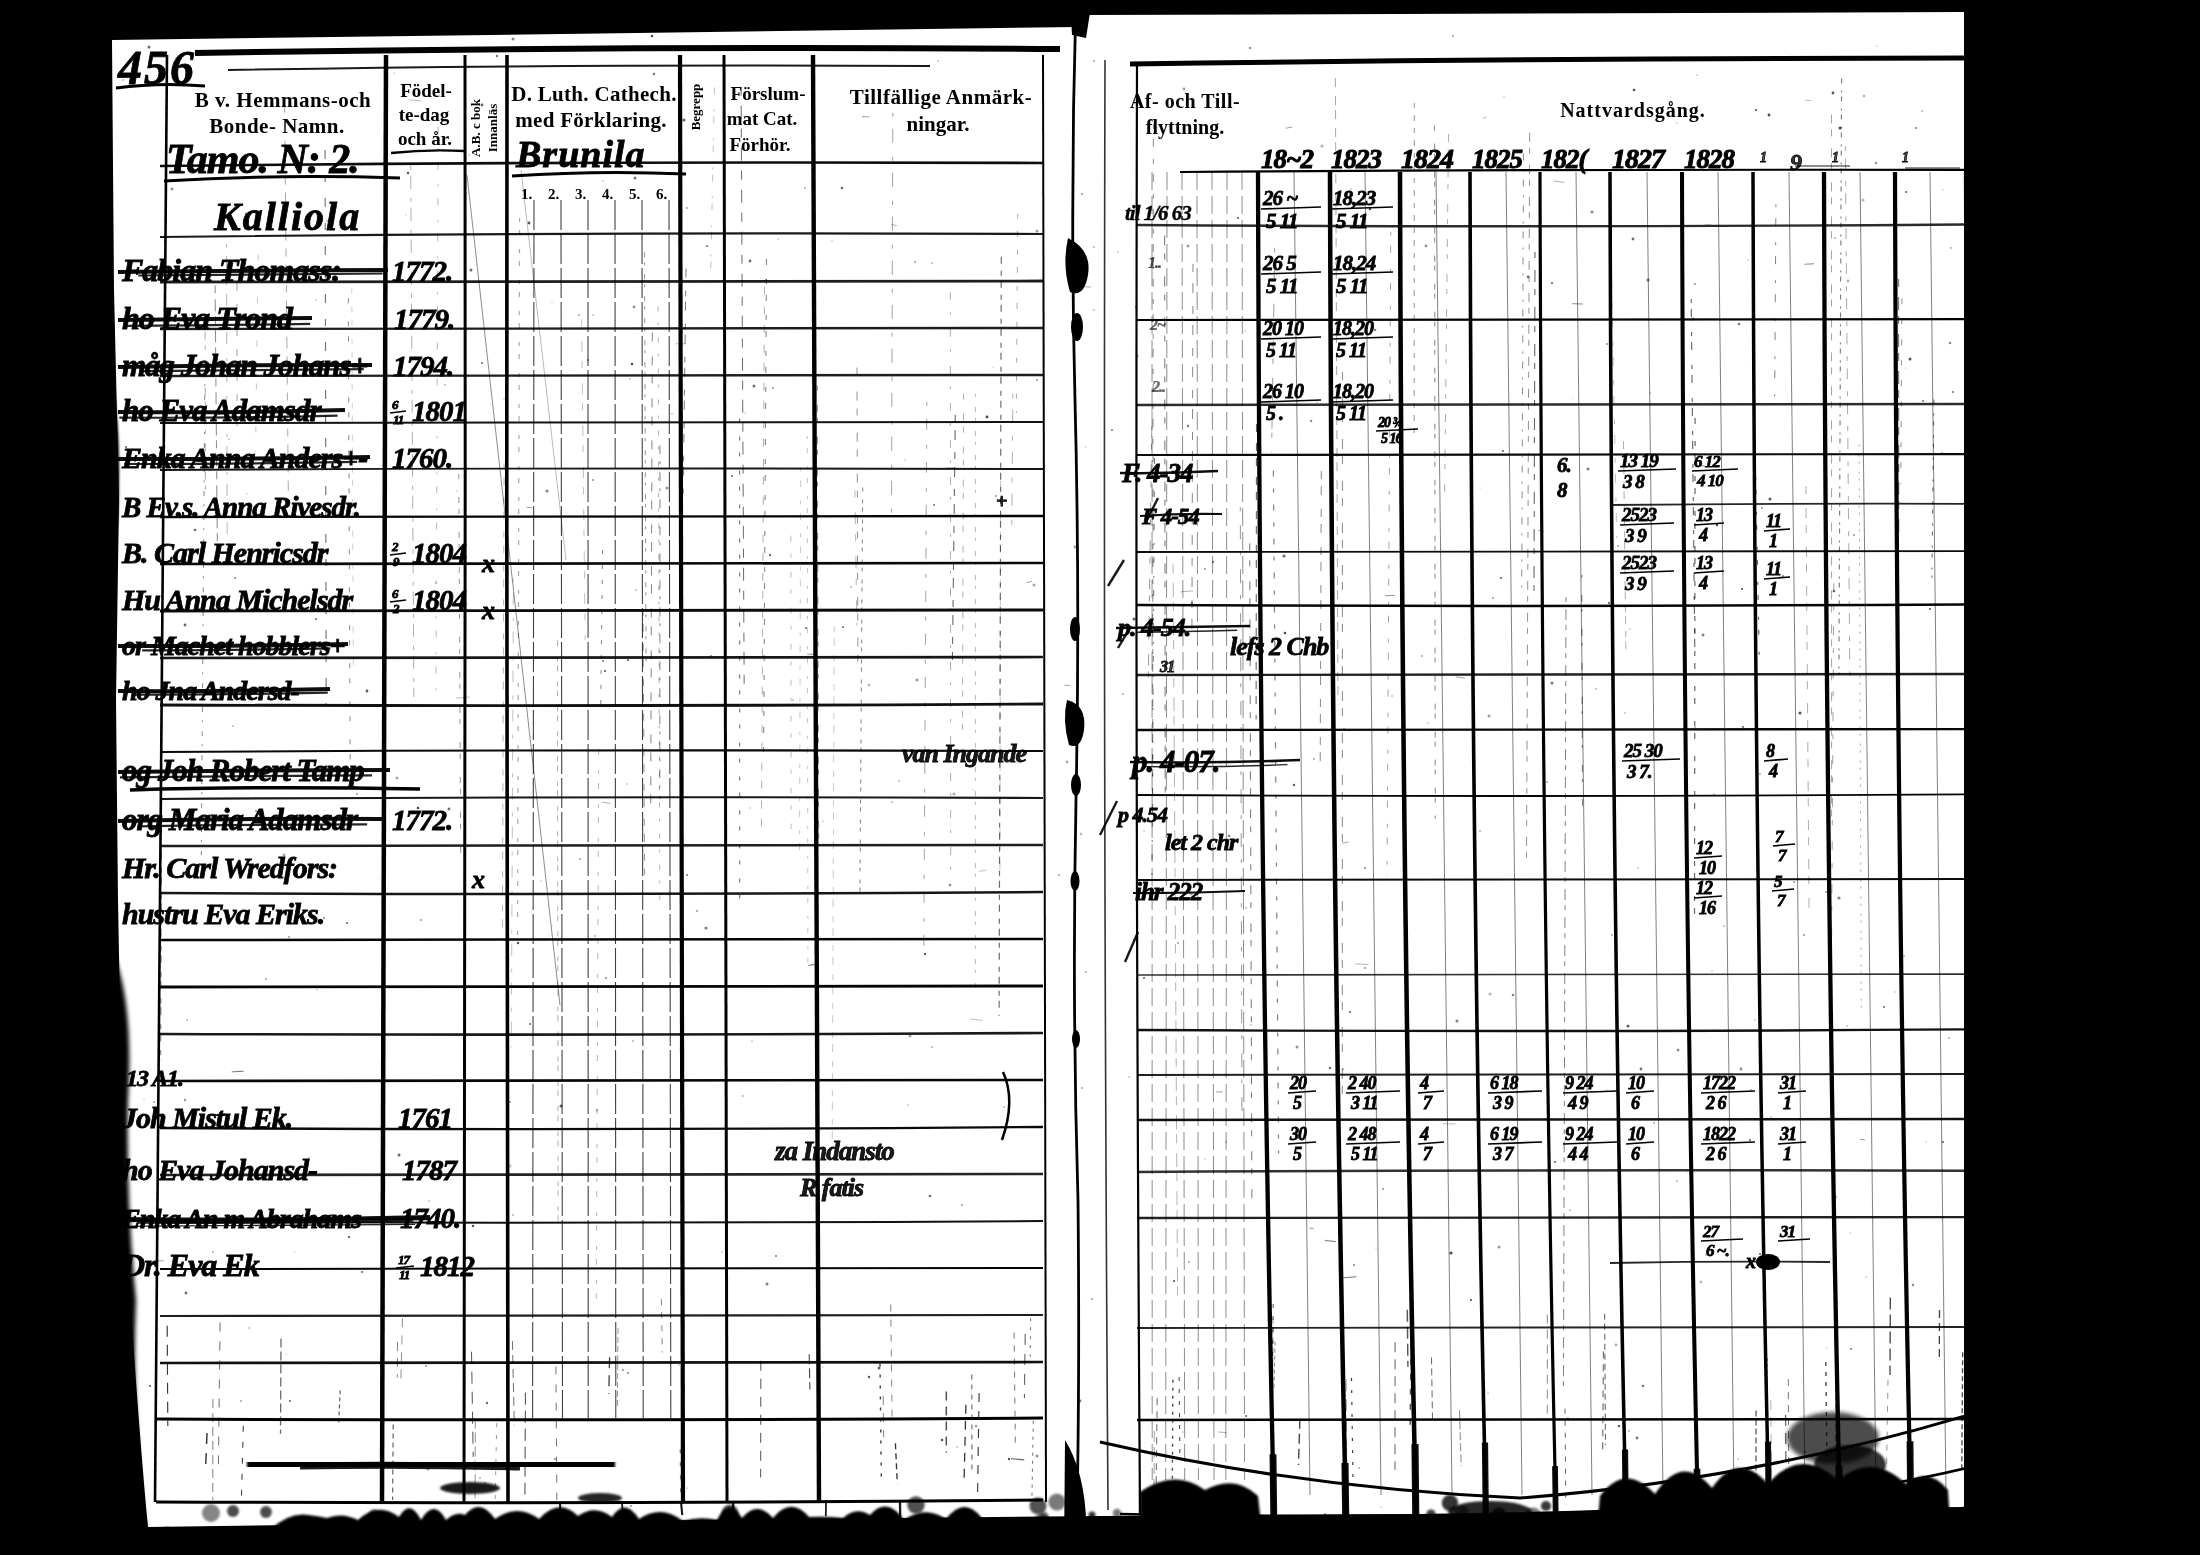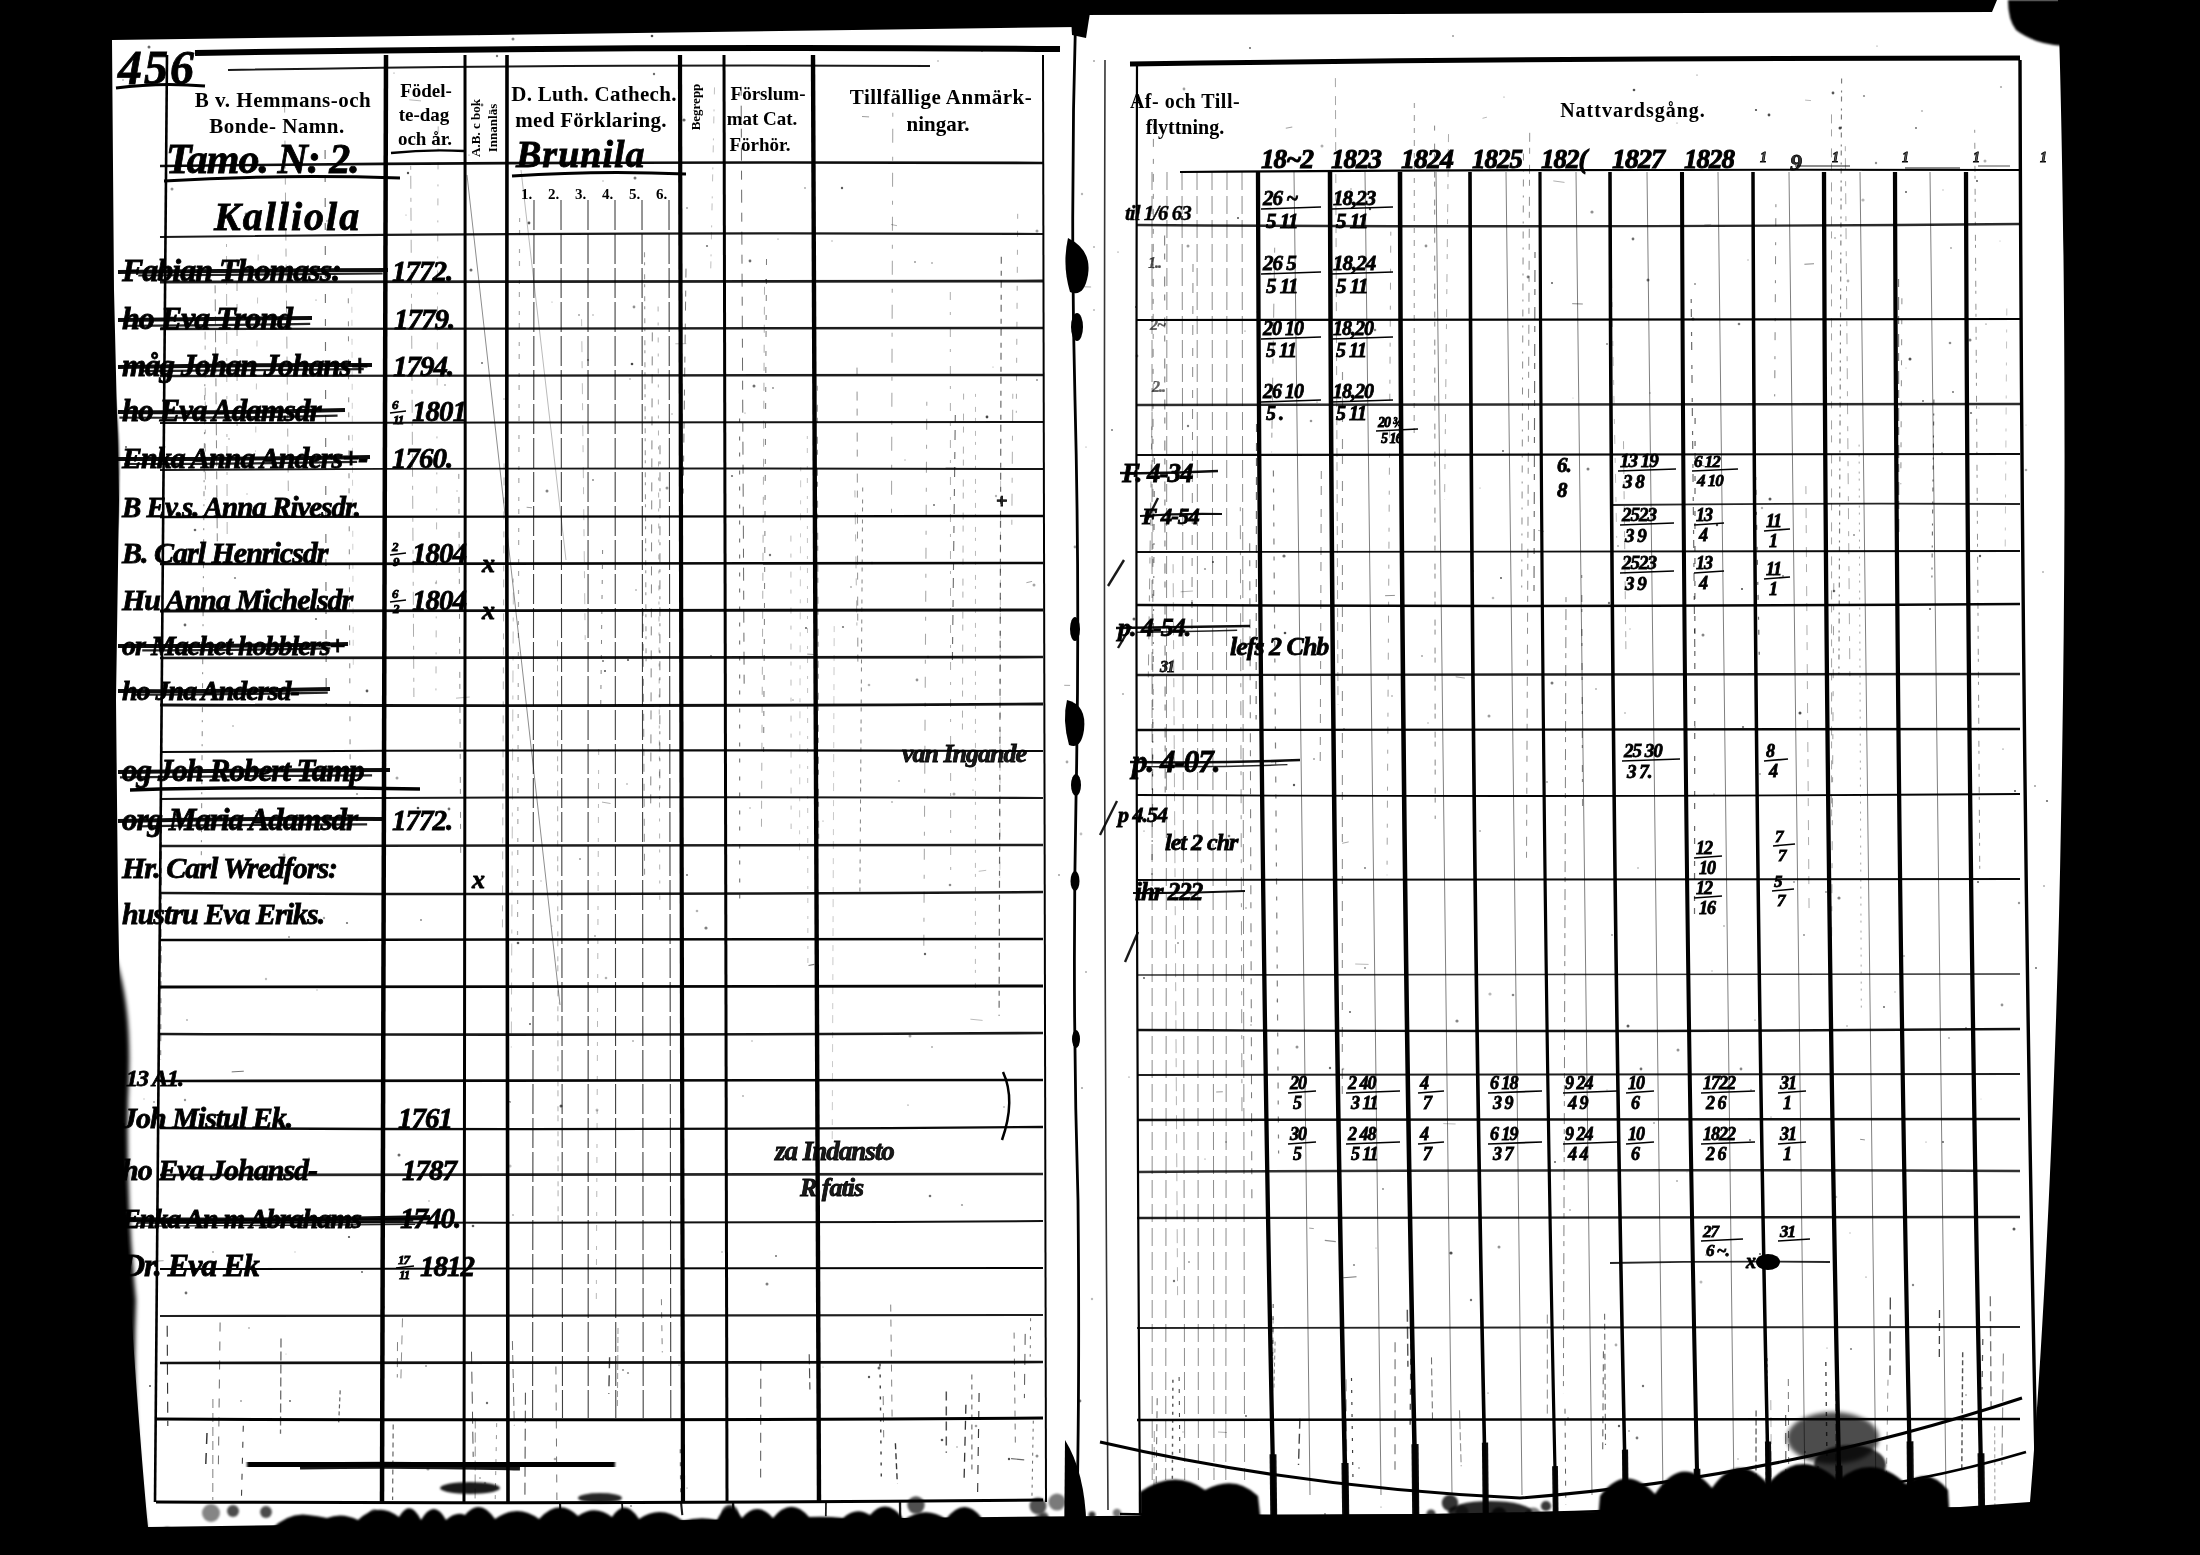--- a/index.html
+++ b/index.html
@@ -1,14 +1,14 @@
 <!DOCTYPE html>
 <html><head><meta charset="utf-8"><style>
 html,body{margin:0;padding:0;background:#000;}
-#c{position:relative;width:2200px;height:1555px;overflow:hidden;}
+#c{position:relative;width:1964px;height:1555px;overflow:hidden;}
 </style></head><body>
 <div id="c">
 <svg width="2200" height="1555" viewBox="0 0 2200 1555">
 <defs>
         <filter id="soft" x="-20%" y="-20%" width="140%" height="140%">
           <feGaussianBlur stdDeviation="2.2"></feGaussianBlur>
         </filter>
         <filter id="soft2" x="-20%" y="-20%" width="140%" height="140%">
           <feGaussianBlur stdDeviation="1.1"></feGaussianBlur>
         </filter>

